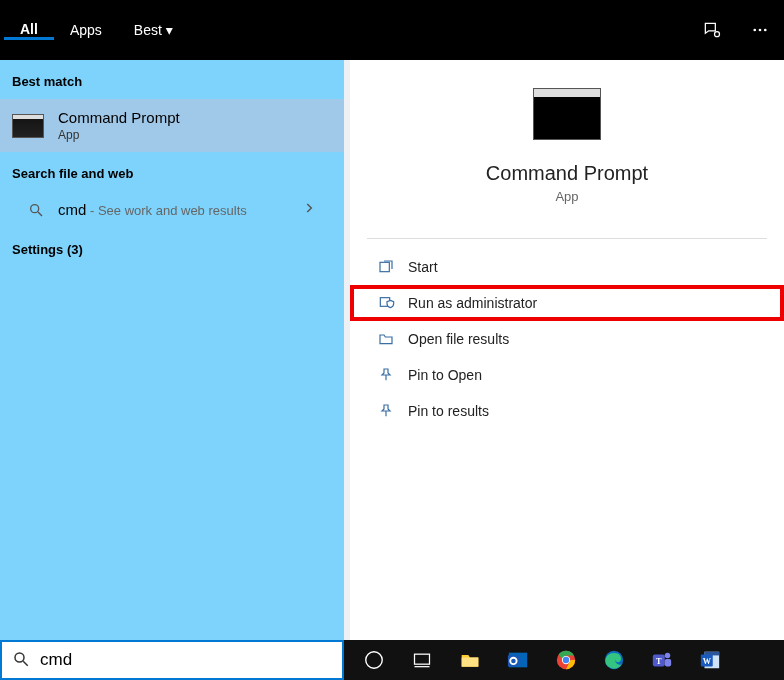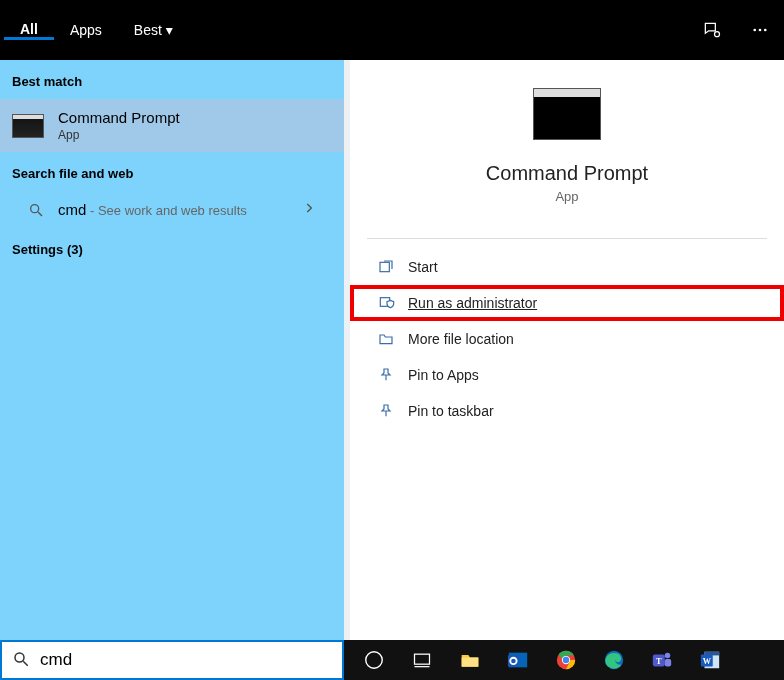--- a/index.html
+++ b/index.html
@@ -139,21 +139,21 @@
   .divider { height: 1px; background: #ddd; width: 92%; }
   .actions { width: 100%; padding: 10px 0; }
   .action {
     display: flex;
     align-items: center;
     padding: 10px 28px;
     font-size: 14px;
     color: #222;
     cursor: pointer;
   }
-  .action.highlight { outline: 4px solid #e00; outline-offset: -4px; text-decoration: underline; }
+  .action.highlight { outline: 4px solid #e00; outline-offset: -4px; }
   .action .ico { width: 30px; color: #3a6ea5; display: flex; }
   
   .searchbar {
     position: absolute;
     left: 0;
     bottom: 0;
     width: 344px;
     height: 40px;
     background: #fff;
     border: 2px solid #0078d4;
@@ -272,37 +272,37 @@
             </svg>
         </span>
         <span>Run as administrator</span>
       </div>
       <div class="action">
         <span class="ico">
           <svg width="16" height="16" viewBox="0 0 24 24" fill="none" stroke="currentColor" stroke-width="1.8">
               <path d="M3 6h6l2 3h10v10H3z"></path>
             </svg>
         </span>
-        <span>More file location</span>
+        <span>Open file results</span>
       </div>
       <div class="action">
         <span class="ico">
           <svg width="16" height="16" viewBox="0 0 24 24" fill="none" stroke="currentColor" stroke-width="1.8">
               <path d="M9 3h6v6l3 3H6l3-3V3zM12 12v8"></path>
             </svg>
         </span>
-        <span>Pin to Apps</span>
+        <span>Pin to Open</span>
       </div>
       <div class="action">
         <span class="ico">
           <svg width="16" height="16" viewBox="0 0 24 24" fill="none" stroke="currentColor" stroke-width="1.8">
               <path d="M9 3h6v6l3 3H6l3-3V3zM12 12v8"></path>
             </svg>
         </span>
-        <span>Pin to taskbar</span>
+        <span>Pin to results</span>
       </div>
     </div>
   </div>
 </div>
 
 <div class="searchbar">
   <span class="glassico">
     <svg width="18" height="18" viewBox="0 0 24 24" fill="none" stroke="#333" stroke-width="2">
         <circle cx="10" cy="10" r="6"></circle>
         <line x1="15" y1="15" x2="21" y2="21"></line>

